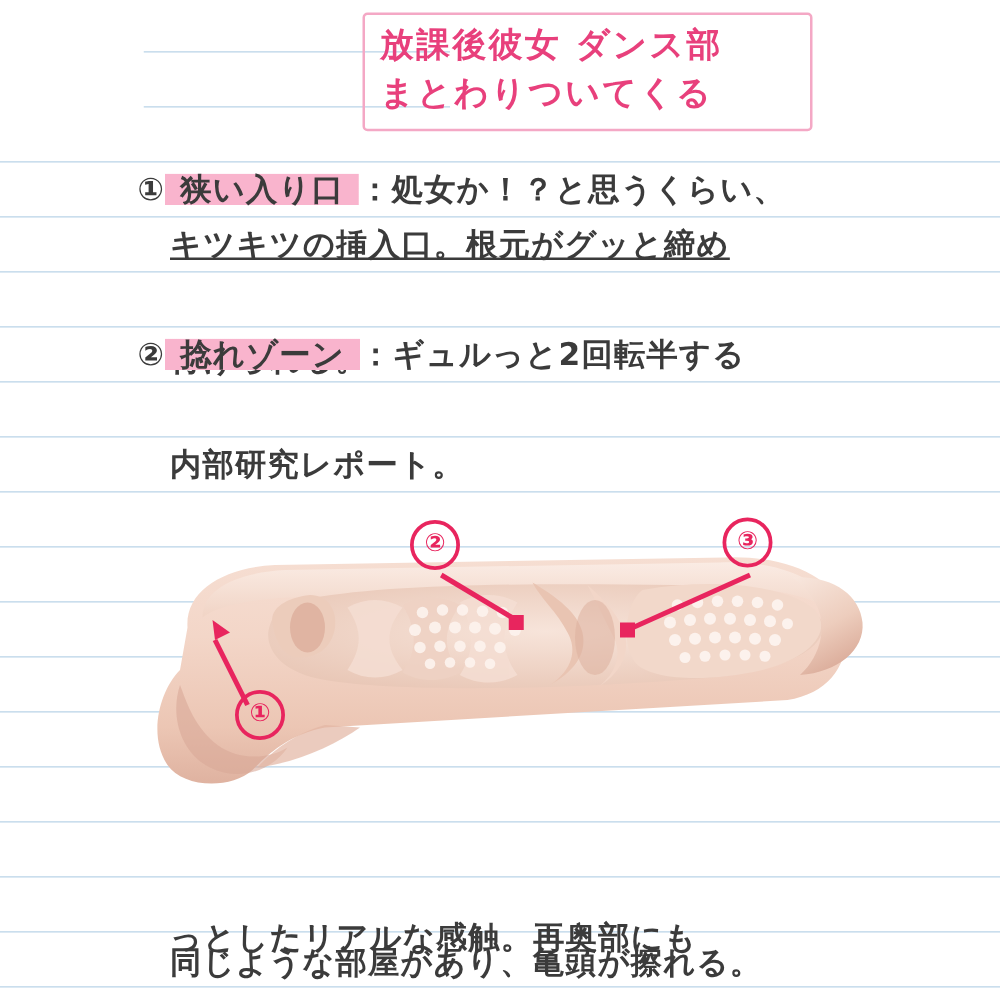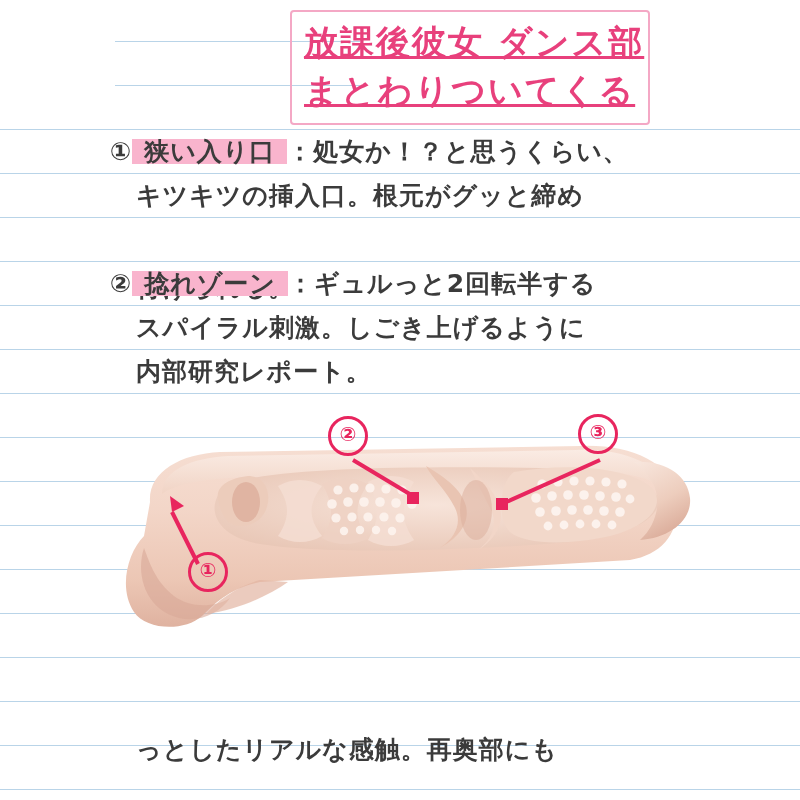--- a/index.html
+++ b/index.html
@@ -47,26 +47,25 @@
     top: 10px;
     width: 360px;
     padding: 6px 10px 8px 12px;
     box-sizing: border-box;
     border: 2.5px solid #f4a8c5;
     border-radius: 4px;
   }
   .title-line {
     color: #e8407c;
     font-family: "DejaVu Sans", sans-serif;
-    font-size: 34px;
+    font-size: 27px;
     font-weight: bold;
     letter-spacing: 2px;
     line-height: 1.42;
     white-space: nowrap;
-    text-decoration: underline;
   }
   
   .para {
     position: absolute;
     color: #3b3b3b;
     font-family: "DejaVu Sans", sans-serif;
     font-size: 25px;
     font-weight: bold;
     line-height: 44px;
     letter-spacing: 1px;
@@ -142,27 +141,26 @@
   </div>
 
   <div class="title-block">
     <div class="title-line">放課後彼女 ダンス部</div>
     <div class="title-line">まとわりついてくる</div>
   </div>
 
   <div class="para" style="left:110px; top:130px;">
     <span>①</span><span class="hl">狭い入り口</span><span>：処女か！？と思うくらい、</span>
   </div>
-  <div class="para indent" style="left:110px; top:174px;">キツキツの挿入口。根元がグッと締め</div>
+  <div class="para indent" style="left:110px; top:174px;text-decoration:underline;">キツキツの挿入口。根元がグッと締め</div>
   <div class="para indent" style="left:110px; top:218px;margin-top:48px;">付けられる。</div>
 
   <div class="para" style="left:110px; top:262px;text-align:right;">
     <span>②</span><span class="hl">捻れゾーン</span><span>：ギュルっと2回転半する</span>
   </div>
-  <div class="para indent" style="left:110px; top:306px;">スパイラル刺激。しごき上げるように</div>
   <div class="para indent" style="left:110px; top:350px;">内部研究レポート。</div>
 
   <div class="photo">
     <svg class="toy" viewBox="0 0 585 200">
       <defs>
         <linearGradient id="skinV" x1="0" y1="0" x2="0" y2="1">
           <stop offset="0%" stop-color="#f6ded2"></stop>
           <stop offset="35%" stop-color="#f3d6c8"></stop>
           <stop offset="75%" stop-color="#ecc6b4"></stop>
           <stop offset="100%" stop-color="#dfb2a0"></stop>
@@ -282,14 +280,15 @@
       <path d="M490,68 L392,112" stroke="#e8255e" stroke-width="4" fill="none"></path>
       <rect x="386" y="106" width="12" height="12" fill="#e8255e"></rect>
     </svg>
 
     <div class="callout-circle" style="left:78px; top:120px;">①</div>
     <div class="callout-circle" style="left:218px; top:-16px;">②</div>
     <div class="callout-circle" style="left:468px; top:-18px;">③</div>
   </div>
 
   <div class="para indent" style="left:110px; top:728px;">っとしたリアルな感触。再奥部にも</div>
+  <div class="para indent" style="left:110px; top:748px;">同じような部屋があり、亀頭が擦れる。</div>
 
 </div>
 
 </body></html>

